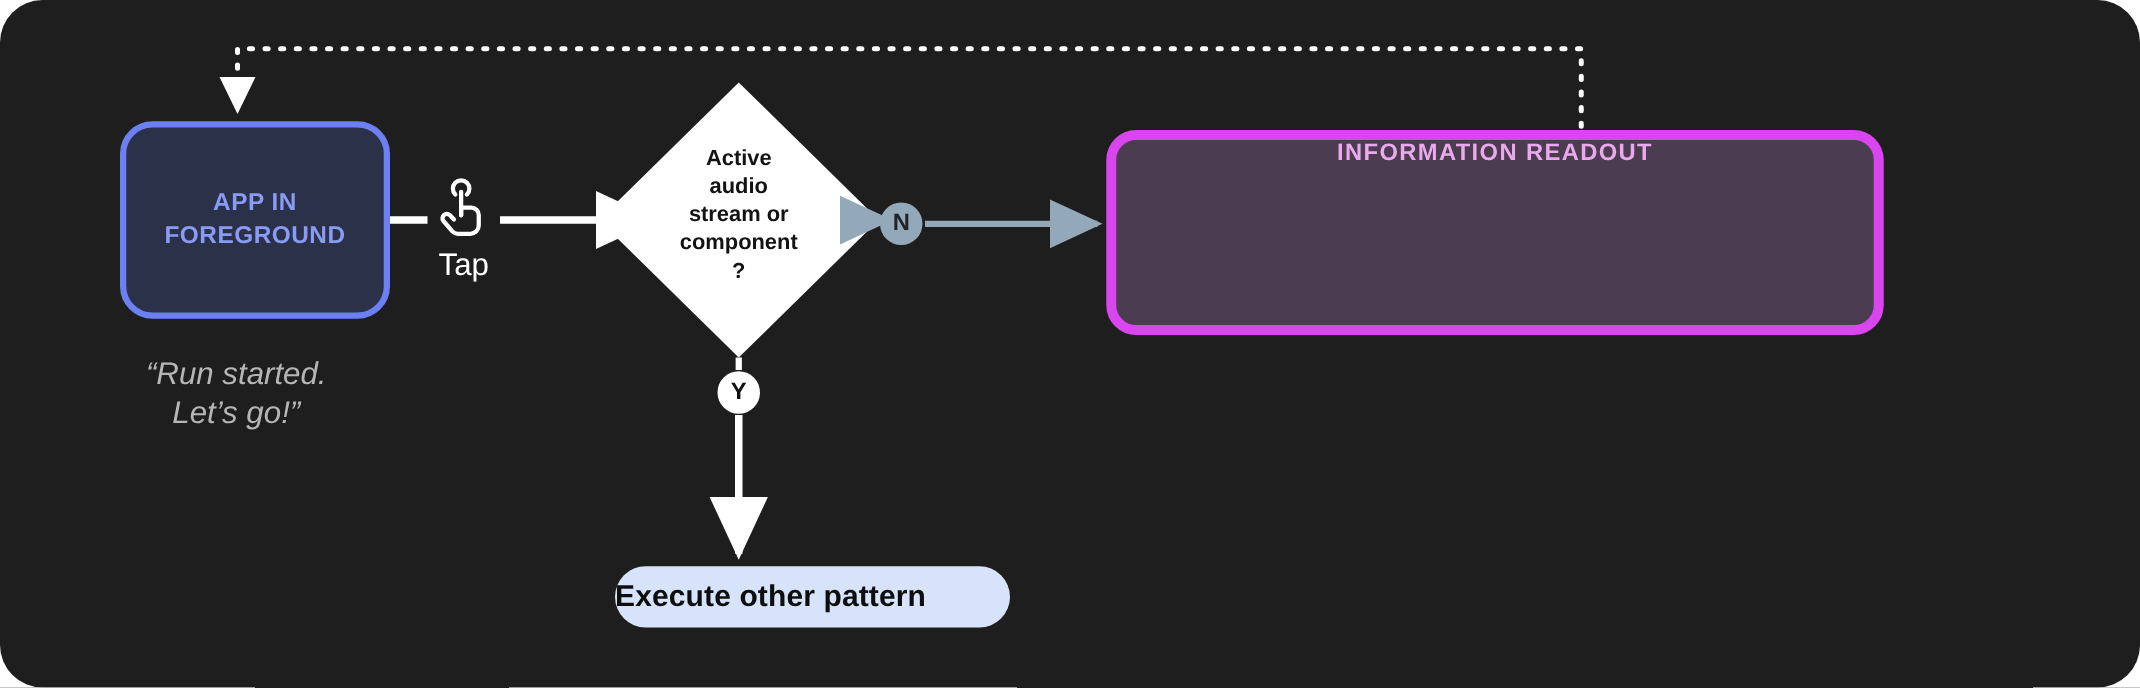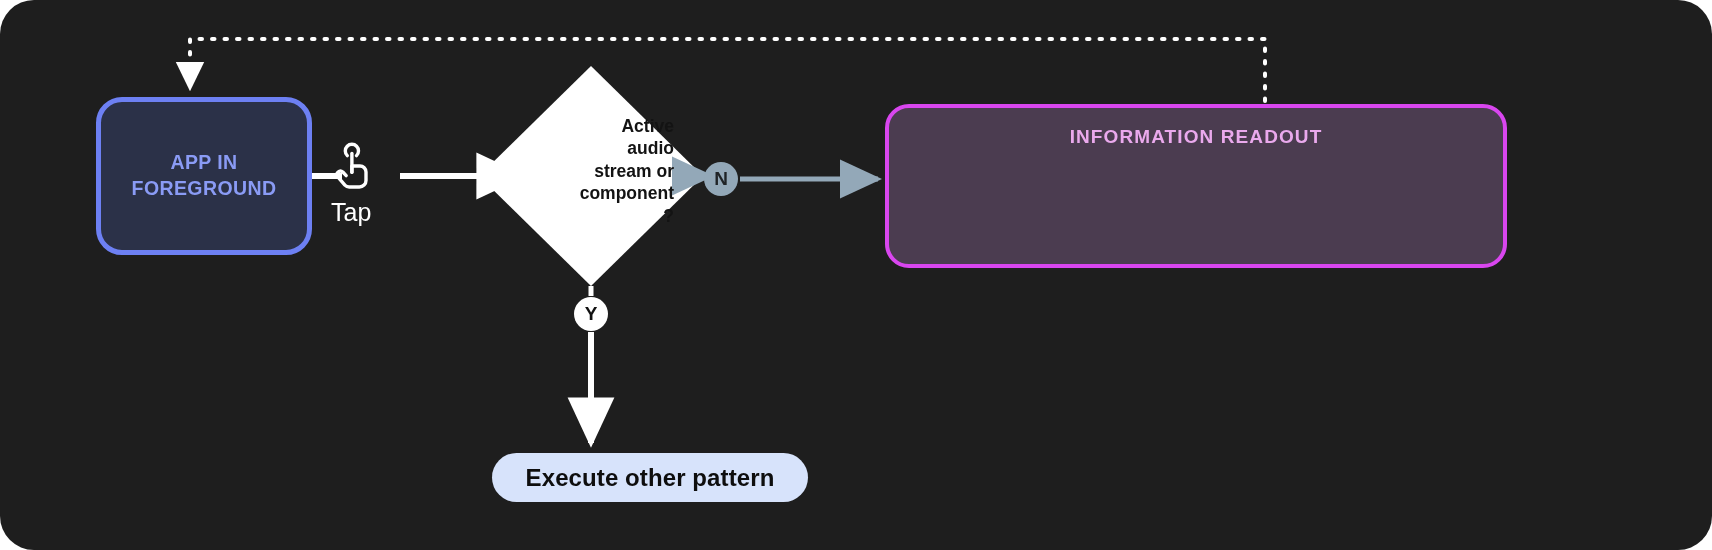--- a/index.html
+++ b/index.html
@@ -60,35 +60,36 @@
     white-space: pre-line;
   }
 
   
   .tap-group {
     position: absolute;
     left: 331px; top: 140px;
     width: 80px; height: 106px;
     display: flex;
     flex-direction: column;
+    align-items: center;
   }
   .tap-icon { width: 46px; height: 52px; display:block; }
   .tap-label {
     margin-top: 8px;
     color: #ffffff;
     font-size: 25px;
     line-height: 1;
   }
 
   
   .diamond-text {
     position: absolute;
     left: 508px; top: 115px;
     width: 166px;
-    text-align: right;
+    text-align: center;
     color: #131313;
     font-size: 17.5px;
     font-weight: bold;
     line-height: 1.28;
     white-space: pre-line;
   }
 
   
   .badge {
     position: absolute;
@@ -111,27 +112,26 @@
     color: #111111;
   }
 
   
   .readout {
     position: absolute;
     left: 885px; top: 104px;
     width: 622px; height: 164px;
     box-sizing: border-box;
     background: #4b3c50;
-    border: 4px solid #d946ef;
+    border: 8px solid #d946ef;
     border-radius: 24px;
     display: flex;
     flex-direction: column;
     align-items: center;
     justify-content: flex-start;
-    padding-top: 18px;
   }
   .readout-title {
     color: #eaa9ed;
     font-size: 19px;
     font-weight: bold;
     letter-spacing: 1.1px;
   }
   .readout-body {
     margin-top: 21px;
     width: 90%;
@@ -147,21 +147,20 @@
   
   .pill {
     position: absolute;
     left: 492px; top: 453px;
     width: 316px; height: 49px;
     box-sizing: border-box;
     background: #d7e3fb;
     border-radius: 26px;
     display: flex;
     align-items: center;
-    justify-content: center;
   }
   .pill-label {
     color: #0e0e0e;
     font-size: 24px;
     font-weight: bold;
     letter-spacing: 0.1px;
   }
 </style>
 </head>
 <body>
@@ -195,20 +194,22 @@
 
     <line x1="591" y1="332" x2="591" y2="443" stroke="#ffffff" stroke-width="6" marker-end="url(#arrow-white)"></line>
 
     <path d="M1265,101 L1265,39 L190,39 L190,88" fill="none" stroke="#ffffff" stroke-width="4" stroke-dasharray="2.5 10" stroke-linecap="round" marker-end="url(#arrow-dot)"></path>
   </svg>
 
   <div class="app-node">
     <div class="app-node-label">APP IN
 FOREGROUND</div>
   </div>
+  <div class="app-caption">“Run started.
+Let’s go!”</div>
 
   <div class="tap-group">
     <svg class="tap-icon" viewBox="0 0 46 52">
       <g fill="none" stroke="#ffffff" stroke-width="3.4" stroke-linecap="round" stroke-linejoin="round">
         <path d="M16.3 15.6 a6.6 6.6 0 1 1 9.2 0"></path>
         <path d="M20.9 13.4 L20.9 32.2"></path>
         <path d="M20.9 32.2 L20.9 26.0 L29.0 26.0 a6.0 6.0 0 0 1 6.0 6.0 L35.0 40.4 a6.6 6.6 0 0 1 -6.6 6.6 L18.2 47.0 a6.0 6.0 0 0 1 -4.3 -1.9 L6.6 36.6 a3.5 3.5 0 0 1 5.2 -4.6 L15.2 35.6"></path>
       </g>
     </svg>
     <div class="tap-label">Tap</div>

